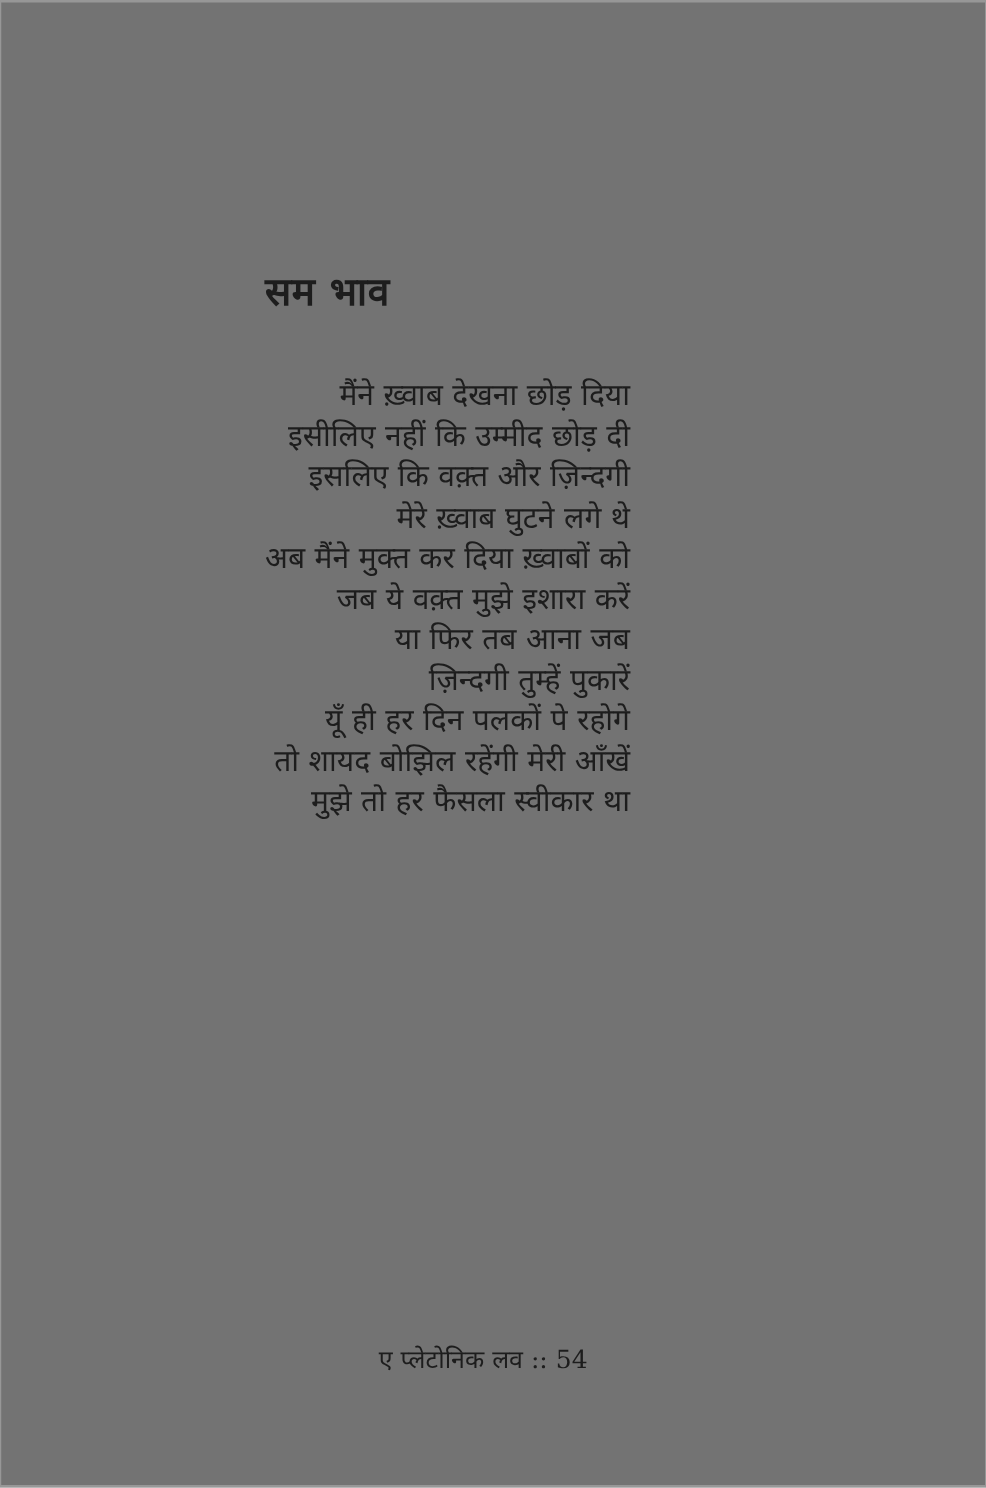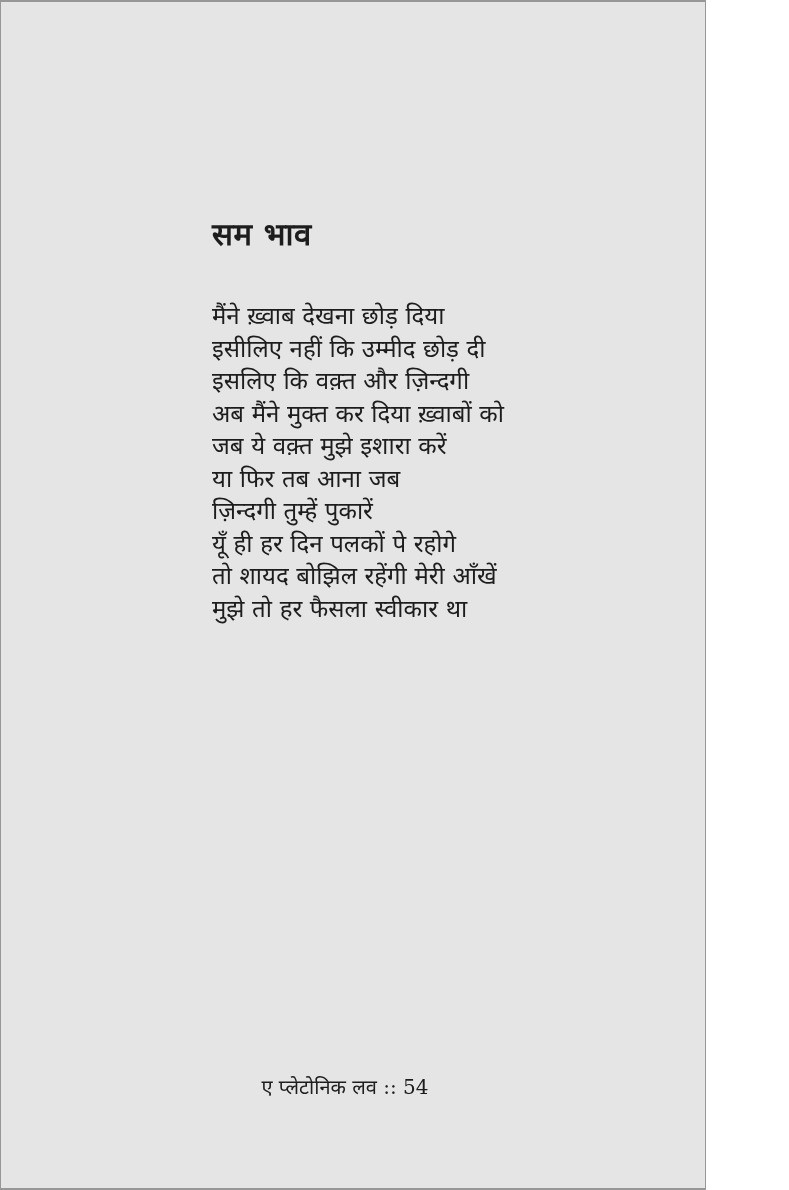--- a/index.html
+++ b/index.html
@@ -2,24 +2,24 @@
 <html><head>
 <meta charset="utf-8">
 <style>
   html, body {
     margin: 0;
     padding: 0;
     background: #ffffff;
   }
   .page {
     position: relative;
-    width: 706px;
+    width: 789px;
     height: 1190px;
     box-sizing: border-box;
-    background: #e5e5e5;
+    background: #737373;
     border: 2px solid #979797;
     border-left-width: 1px;
     border-right-width: 1px;
     font-family: "DejaVu Serif", serif;
     color: #1d1d1d;
     overflow: hidden;
   }
   .page-title {
     position: absolute;
     left: 211px;
@@ -35,20 +35,21 @@
     position: absolute;
     left: 211px;
     top: 298px;
     font-size: 24px;
     line-height: 32.5px;
     color: #1d1d1d;
     white-space: nowrap;
   }
   .poem-line {
     height: 32.5px;
+    text-align: right;
   }
   .page-footer {
     position: absolute;
     left: 0;
     right: 16px;
     top: 1072px;
     text-align: center;
     font-size: 20px;
     line-height: 1.3;
     color: #1d1d1d;
@@ -57,20 +58,21 @@
 </head>
 <body>
 
 <div class="page">
   <h1 class="page-title">सम भाव</h1>
 
   <div class="poem">
       <div class="poem-line">मैंने ख़्वाब देखना छोड़ दिया</div>
       <div class="poem-line">इसीलिए नहीं कि उम्मीद छोड़ दी</div>
       <div class="poem-line">इसलिए कि वक़्त और ज़िन्दगी</div>
+      <div class="poem-line">मेरे ख़्वाब घुटने लगे थे</div>
       <div class="poem-line">अब मैंने मुक्त कर दिया ख़्वाबों को</div>
       <div class="poem-line">जब ये वक़्त मुझे इशारा करें</div>
       <div class="poem-line">या फिर तब आना जब</div>
       <div class="poem-line">ज़िन्दगी तुम्हें पुकारें</div>
       <div class="poem-line">यूँ ही हर दिन पलकों पे रहोगे</div>
       <div class="poem-line">तो शायद बोझिल रहेंगी मेरी आँखें</div>
       <div class="poem-line">मुझे तो हर फैसला स्वीकार था</div>
     </div>
 
   <div class="page-footer">ए प्लेटोनिक लव :: 54</div>

